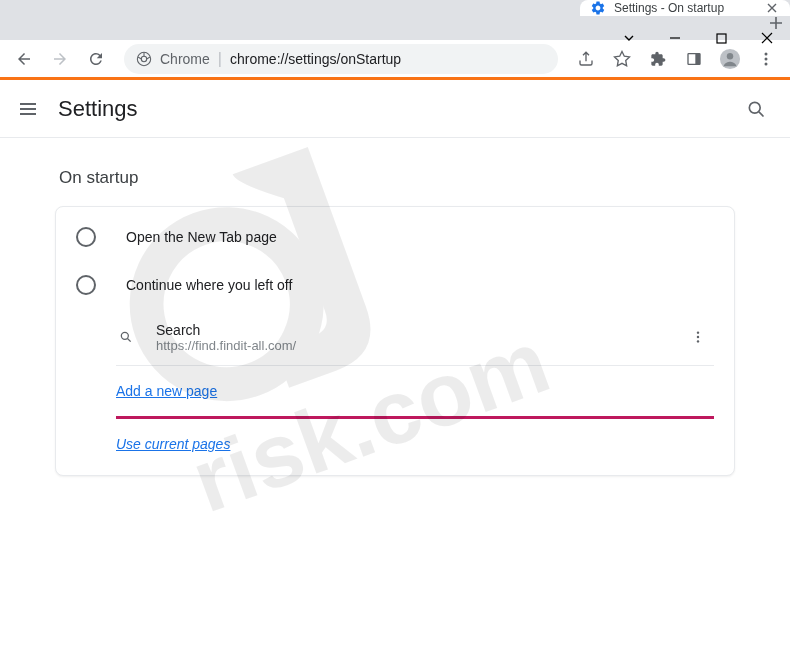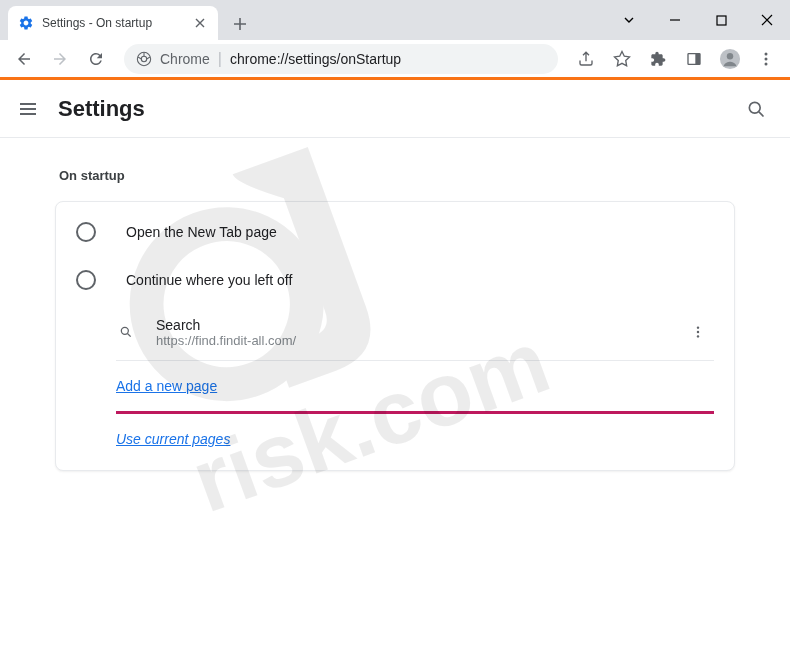--- a/index.html
+++ b/index.html
@@ -1,19 +1,19 @@
 <!DOCTYPE html>
 <html><head>
   <meta charset="utf-8">
   <style>
     * { margin: 0; padding: 0; box-sizing: border-box; font-family: 'Segoe UI', Arial, sans-serif; }
     body { width: 790px; height: 656px; background: #fff; overflow: hidden; position: relative; }
     
     
-    .titlebar { height: 40px; background: #dfe1e5; display: flex; align-items: flex-end; }
+    .titlebar { height: 40px; background: #dfe1e5; display: flex; align-items: flex-end; flex-direction: column; }
     .tab { background: #fff; height: 34px; margin-left: 8px; border-radius: 8px 8px 0 0; display: flex; align-items: center; padding: 0 10px; min-width: 210px; gap: 8px; }
     .tab-favicon { width: 16px; height: 16px; display: flex; align-items: center; justify-content: center; }
     .tab-title { font-size: 12px; color: #3c4043; flex: 1; }
     .tab-close { width: 16px; height: 16px; display: flex; align-items: center; justify-content: center; cursor: pointer; color: #5f6368; }
     .newtab-btn { width: 28px; height: 28px; display: flex; align-items: center; justify-content: center; margin-left: 8px; cursor: pointer; color: #5f6368; margin-bottom: 2px; }
     .win-controls { margin-left: auto; display: flex; height: 40px; }
     .win-btn { width: 46px; display: flex; align-items: center; justify-content: center; cursor: pointer; color: #000; }
     
     
     .toolbar { height: 40px; background: #fff; display: flex; align-items: center; padding: 0 8px; gap: 4px; border-bottom: 3px solid #f97316; }
@@ -22,26 +22,26 @@
     .omnibox { flex: 1; height: 30px; background: #f1f3f4; border-radius: 15px; display: flex; align-items: center; padding: 0 12px; gap: 8px; margin: 0 8px; }
     .omni-icon { color: #5f6368; display: flex; }
     .omni-chrome { font-size: 14px; color: #5f6368; }
     .omni-sep { color: #bdc1c6; }
     .omni-url { font-size: 14px; color: #202124; }
     .tool-icon { width: 32px; height: 32px; display: flex; align-items: center; justify-content: center; color: #5f6368; border-radius: 50%; }
     
     
     .page-header { height: 58px; display: flex; align-items: center; padding: 0 16px; gap: 18px; border-bottom: 1px solid #e8eaed; }
     .hamburger { width: 24px; height: 24px; display: flex; align-items: center; justify-content: center; color: #5f6368; cursor: pointer; }
-    .page-title { font-size: 22px; color: #202124; font-weight: 700; }
+    .page-title { font-size: 22px; color: #202124; font-weight: 400; }
     .search-btn { margin-left: auto; width: 36px; height: 36px; display: flex; align-items: center; justify-content: center; color: #5f6368; cursor: pointer; }
     
     
     .content { padding: 20px 0; display: flex; flex-direction: column; align-items: center; }
-    .section-title { width: 680px; font-size: 13px; color: #3c4043; padding: 10px 4px 18px; font-weight: 700; }
+    .section-title { width: 680px; font-size: 17px; color: #3c4043; padding: 10px 4px 18px; font-weight: 400; }
     .card { width: 680px; background: #fff; border: 1px solid #e8eaed; border-radius: 8px; box-shadow: 0 1px 2px rgba(60,64,67,0.08); padding: 6px 0; }
     
     .radio-row { display: flex; align-items: center; padding: 14px 20px; gap: 30px; cursor: pointer; }
     .radio { width: 20px; height: 20px; border: 2px solid #5f6368; border-radius: 50%; position: relative; flex-shrink: 0; }
     .radio.selected { border-color: #1a73e8; }
     .radio.selected::after { content: ''; position: absolute; left: 50%; top: 50%; transform: translate(-50%,-50%); width: 10px; height: 10px; background: #1a73e8; border-radius: 50%; }
     .radio-label { font-size: 14px; color: #202124; }
     
     .pages-sub { margin-left: 60px; margin-right: 20px; }
     .page-entry { display: flex; align-items: center; padding: 12px 0; border-bottom: 1px solid #e8eaed; }

